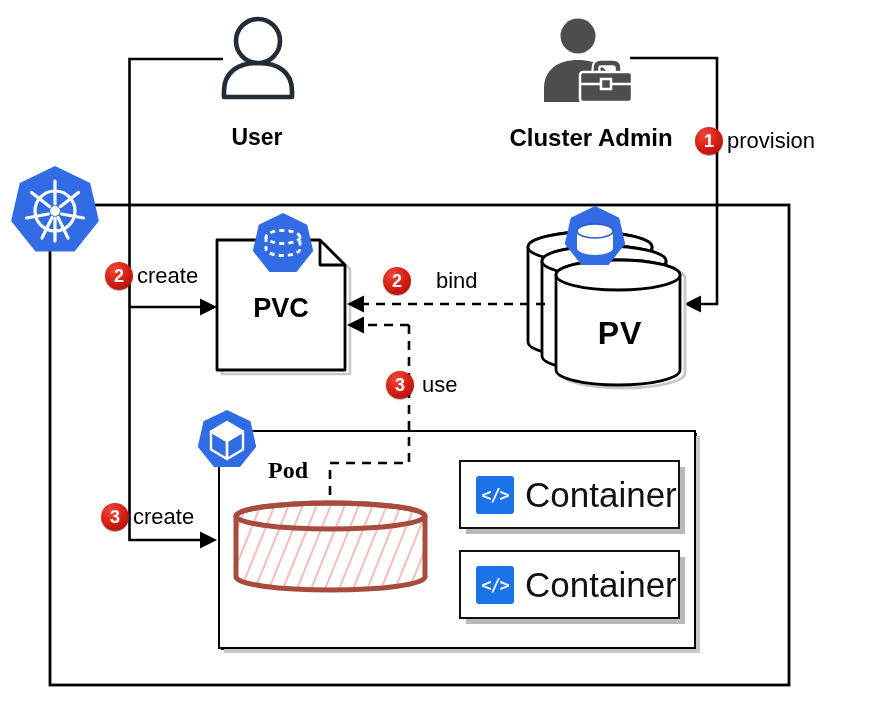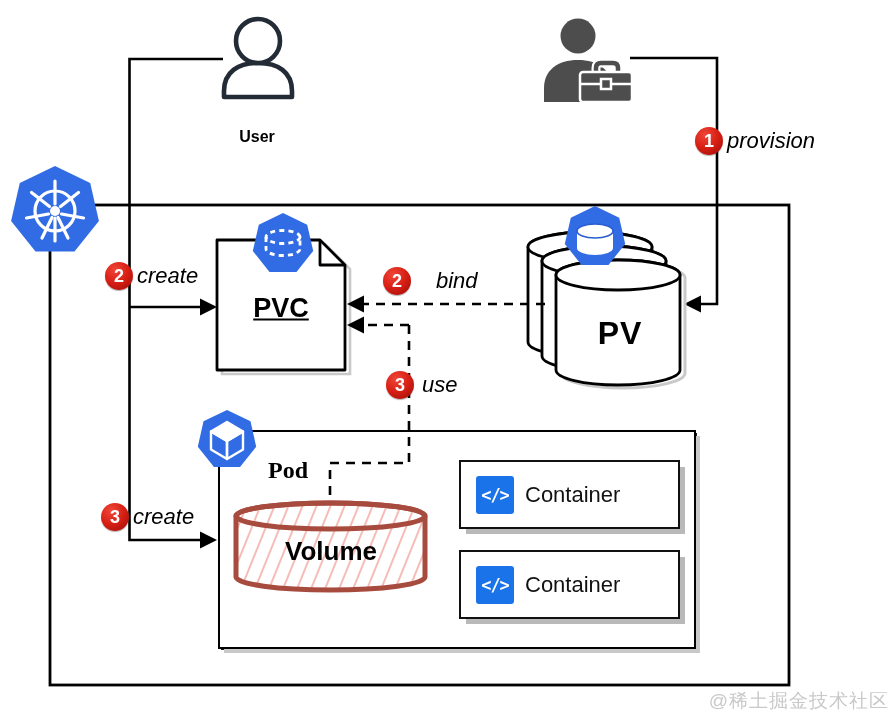--- a/index.html
+++ b/index.html
@@ -19,27 +19,27 @@
     position:absolute;left:459px;width:202px;height:65px;background:#fff;
     border:2.5px solid #111;box-shadow:6px 6px 0 -1px #b9b9b9;
     display:flex;align-items:center;gap:11px;padding-left:15px;box-sizing:content-box;
   }
   .container-icon{
     width:38px;height:38px;background:#1A73E8;border-radius:3px;flex:0 0 auto;
     display:flex;align-items:center;justify-content:center;
     color:#fff;font-weight:bold;font-size:17px;font-family:"DejaVu Sans Mono",monospace;
     letter-spacing:-1px;
   }
-  .container-label{font-size:22px;color:#111;}
+  .container-label{font-size:35px;color:#111;}
   
   .node-label{
     position:absolute;transform:translate(-50%,-50%);font-weight:bold;white-space:nowrap;
   }
   .step-label{
-    position:absolute;transform:translateY(-50%);font-size:22px;white-space:nowrap;font-style:italic;
+    position:absolute;transform:translateY(-50%);font-size:22px;white-space:nowrap;
   }
   .badge{
     position:absolute;width:28px;height:28px;border-radius:50%;
     transform:translate(-50%,-50%);
     background:radial-gradient(circle at 36% 28%, #ef4639 0%, #d81f14 48%, #9a0c08 100%);
     color:#fff;font-weight:bold;font-size:18px;
     display:flex;align-items:center;justify-content:center;
     box-shadow:0 1px 1px rgba(0,0,0,.3);
   }
   .watermark{
@@ -167,36 +167,35 @@
 
   <svg class="abs" style="left:196px;top:409px;" width="62" height="62" viewBox="0 0 62 62">
     <polygon points="31,1 54.5,12.3 60.2,37.7 44,58 18,58 1.8,37.7 7.5,12.3" fill="#326CE5"></polygon>
     <g stroke="#fff" stroke-width="2.4" stroke-linejoin="round">
       <polygon points="31,13 47,22.5 31,32 15,22.5" fill="#fff"></polygon>
       <polygon points="15,22.5 31,32 31,50 15,40.5" fill="none"></polygon>
       <polygon points="47,22.5 31,32 31,50 47,40.5" fill="none"></polygon>
     </g>
   </svg>
 
-  <div class="node-label" style="left:257px;top:137px;font-size:16px;">User</div>
-  <div class="node-label" style="left:281px;top:308px;font-size:27px;text-decoration:underline;">PVC</div>
+  <div class="node-label" style="left:257px;top:137px;font-size:23px;">User</div>
+  <div class="node-label" style="left:591px;top:138px;font-size:24px;">Cluster Admin</div>
+  <div class="node-label" style="left:281px;top:308px;font-size:27px;">PVC</div>
   <div class="node-label" style="left:620px;top:333px;font-size:32px;letter-spacing:1px;">PV</div>
   <div class="node-label" style="left:288px;top:470px;font-size:24px;font-family:Liberation Serif, serif;">Pod</div>
-  <div class="node-label" style="left:331px;top:551px;font-size:26px;">Volume</div>
 
   <div class="badge" style="left:709px;top:141px;">1</div>
   <div class="step-label" style="left:727px;top:141px;">provision</div>
 
   <div class="badge" style="left:119px;top:276px;">2</div>
   <div class="step-label" style="left:137px;top:276px;">create</div>
 
   <div class="badge" style="left:397px;top:281px;">2</div>
   <div class="step-label" style="left:436px;top:281px;">bind</div>
 
   <div class="badge" style="left:400px;top:385px;">3</div>
   <div class="step-label" style="left:422px;top:385px;">use</div>
 
   <div class="badge" style="left:115px;top:517px;">3</div>
   <div class="step-label" style="left:133px;top:517px;">create</div>
 
-  <div class="watermark">@稀土掘金技术社区</div>
 
 </div>
 
 </body></html>

